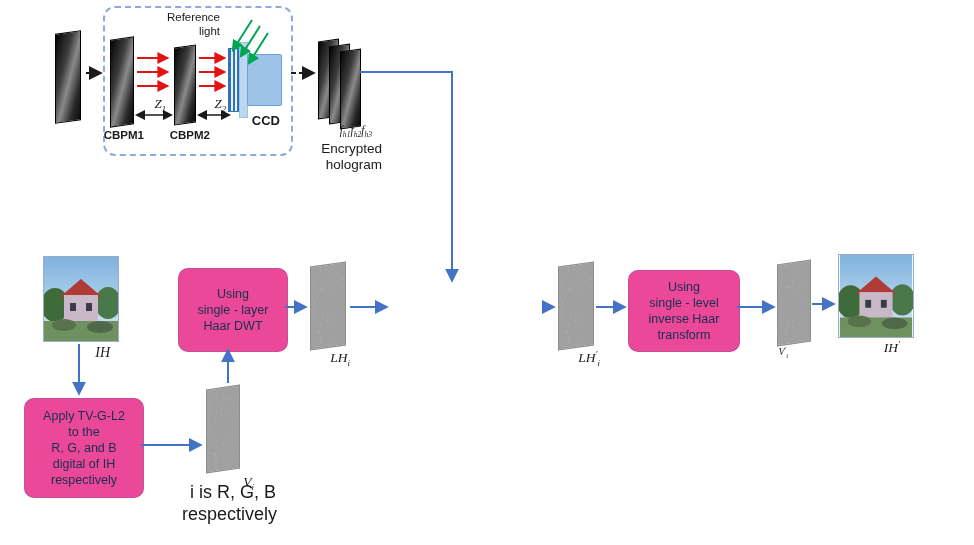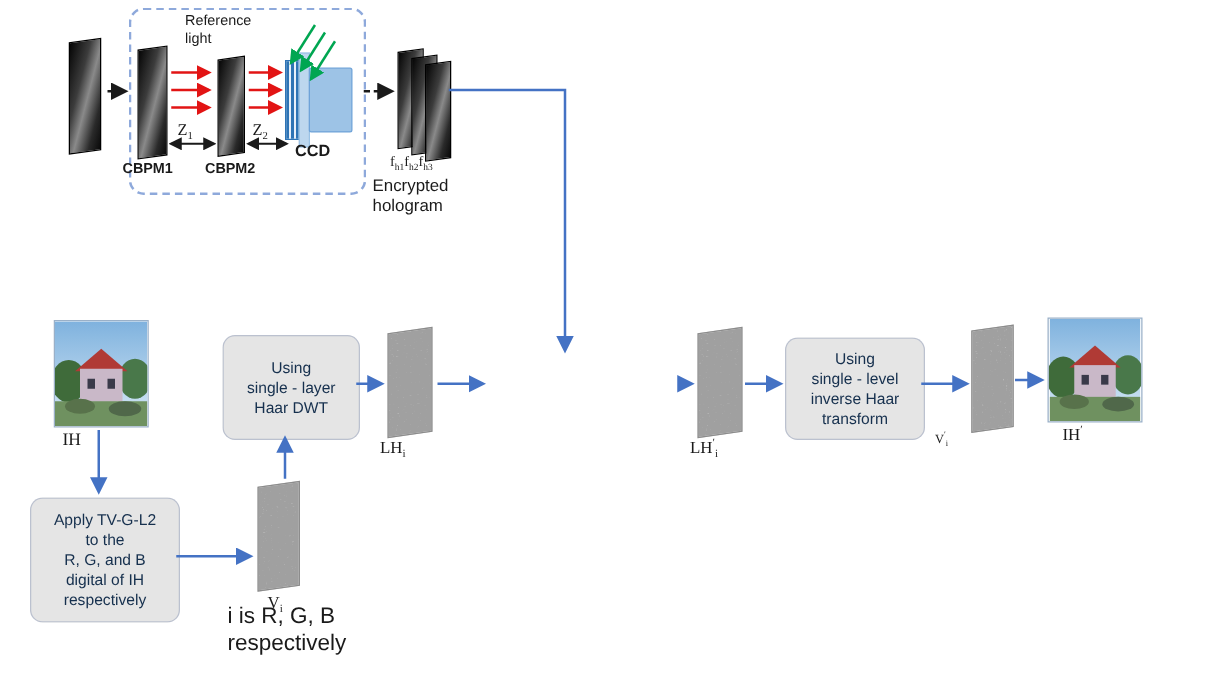--- a/index.html
+++ b/index.html
@@ -1,23 +1,23 @@
 <!DOCTYPE html>
 <html><head>
 <meta charset="utf-8">
 <style>
   html,body{margin:0;padding:0}
   body{background:#fff;font-family:"Liberation Sans",sans-serif;color:#111}
   #canvas{position:relative;width:974px;height:545px;background:#ffffff;overflow:hidden}
-  .lbl{position:absolute;text-align:left;line-height:1.22;white-space:pre-line;color:#1a1a1a;font-size:13px}
+  .lbl{position:absolute;text-align:right;line-height:1.22;white-space:pre-line;color:#1a1a1a;font-size:13px}
   .bold{font-weight:700}
-  .box{position:absolute;background:#e5e5e5;border-radius:10px;display:flex;align-items:center;justify-content:center;
+  .box{position:absolute;background:#ec4899;border-radius:10px;display:flex;align-items:center;justify-content:center;
        text-align:center;color:#16304e;font-size:12.5px;line-height:1.28;white-space:pre-line;padding:3px;
        box-shadow:inset 0 0 0 1px rgba(80,100,150,.28)}
-  .math{font-family:"Liberation Serif",serif;}
+  .math{font-family:"Liberation Serif",serif;font-style:italic}
   .math sub,.math sup{font-size:.66em;line-height:0}
   .panel{position:absolute;border:1px solid #000;transform:skewY(-8deg);
          background:linear-gradient(105deg,#050505 0%,#3c3c3c 35%,#8a8a8a 55%,#2a2a2a 80%,#0a0a0a 100%)}
   .plate{position:absolute;transform:skewY(-8deg);border:1px solid #8c8c8c;background:#c9c9c9;overflow:hidden}
   .plate svg{position:absolute;left:0;top:0;width:100%;height:100%}
   .dashedbox{position:absolute;border:2px dashed #8ea9db;border-radius:12px}
   .photo{position:absolute;border:1px solid #9ab0c8;overflow:hidden}
   .photo svg{display:block;width:100%;height:100%}
   .ccd-stripes{position:absolute;background:repeating-linear-gradient(90deg,#2e74b5 0 2px,#e8f0fa 2px 4px);border:1px solid #2e74b5}
   .ccd-plate{position:absolute;background:#bdd7ee;border:1px solid #9cc3e5}

